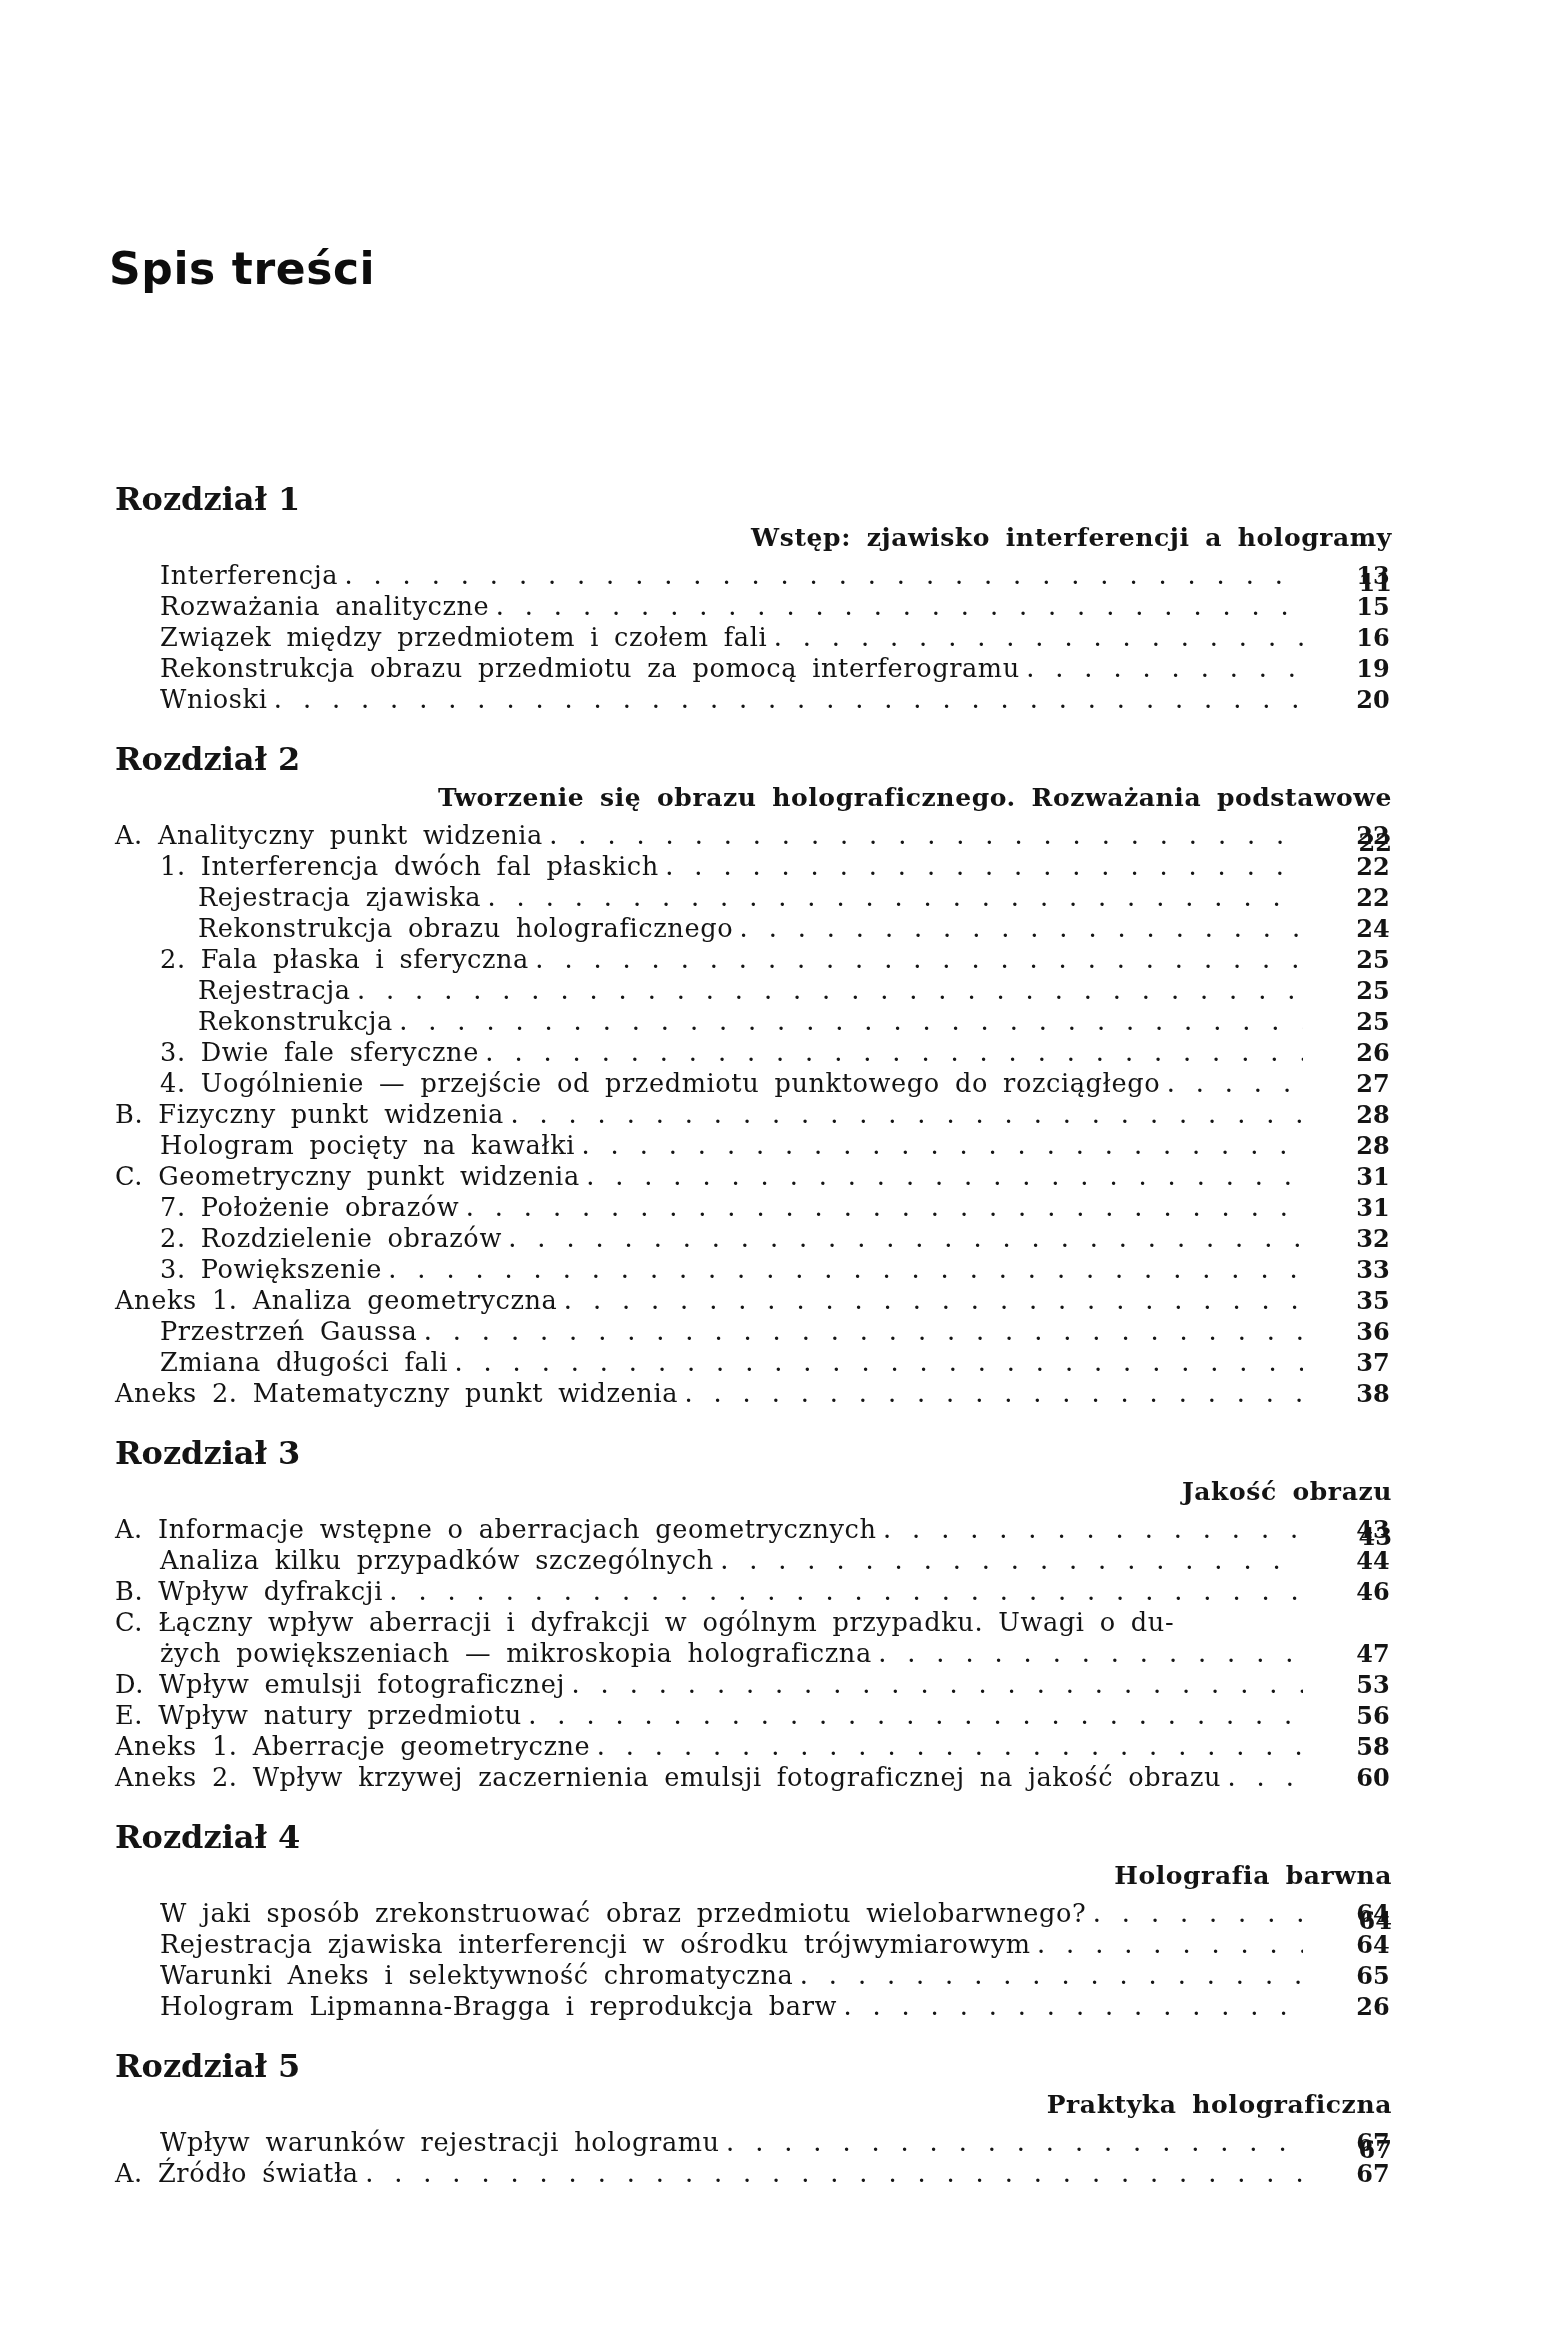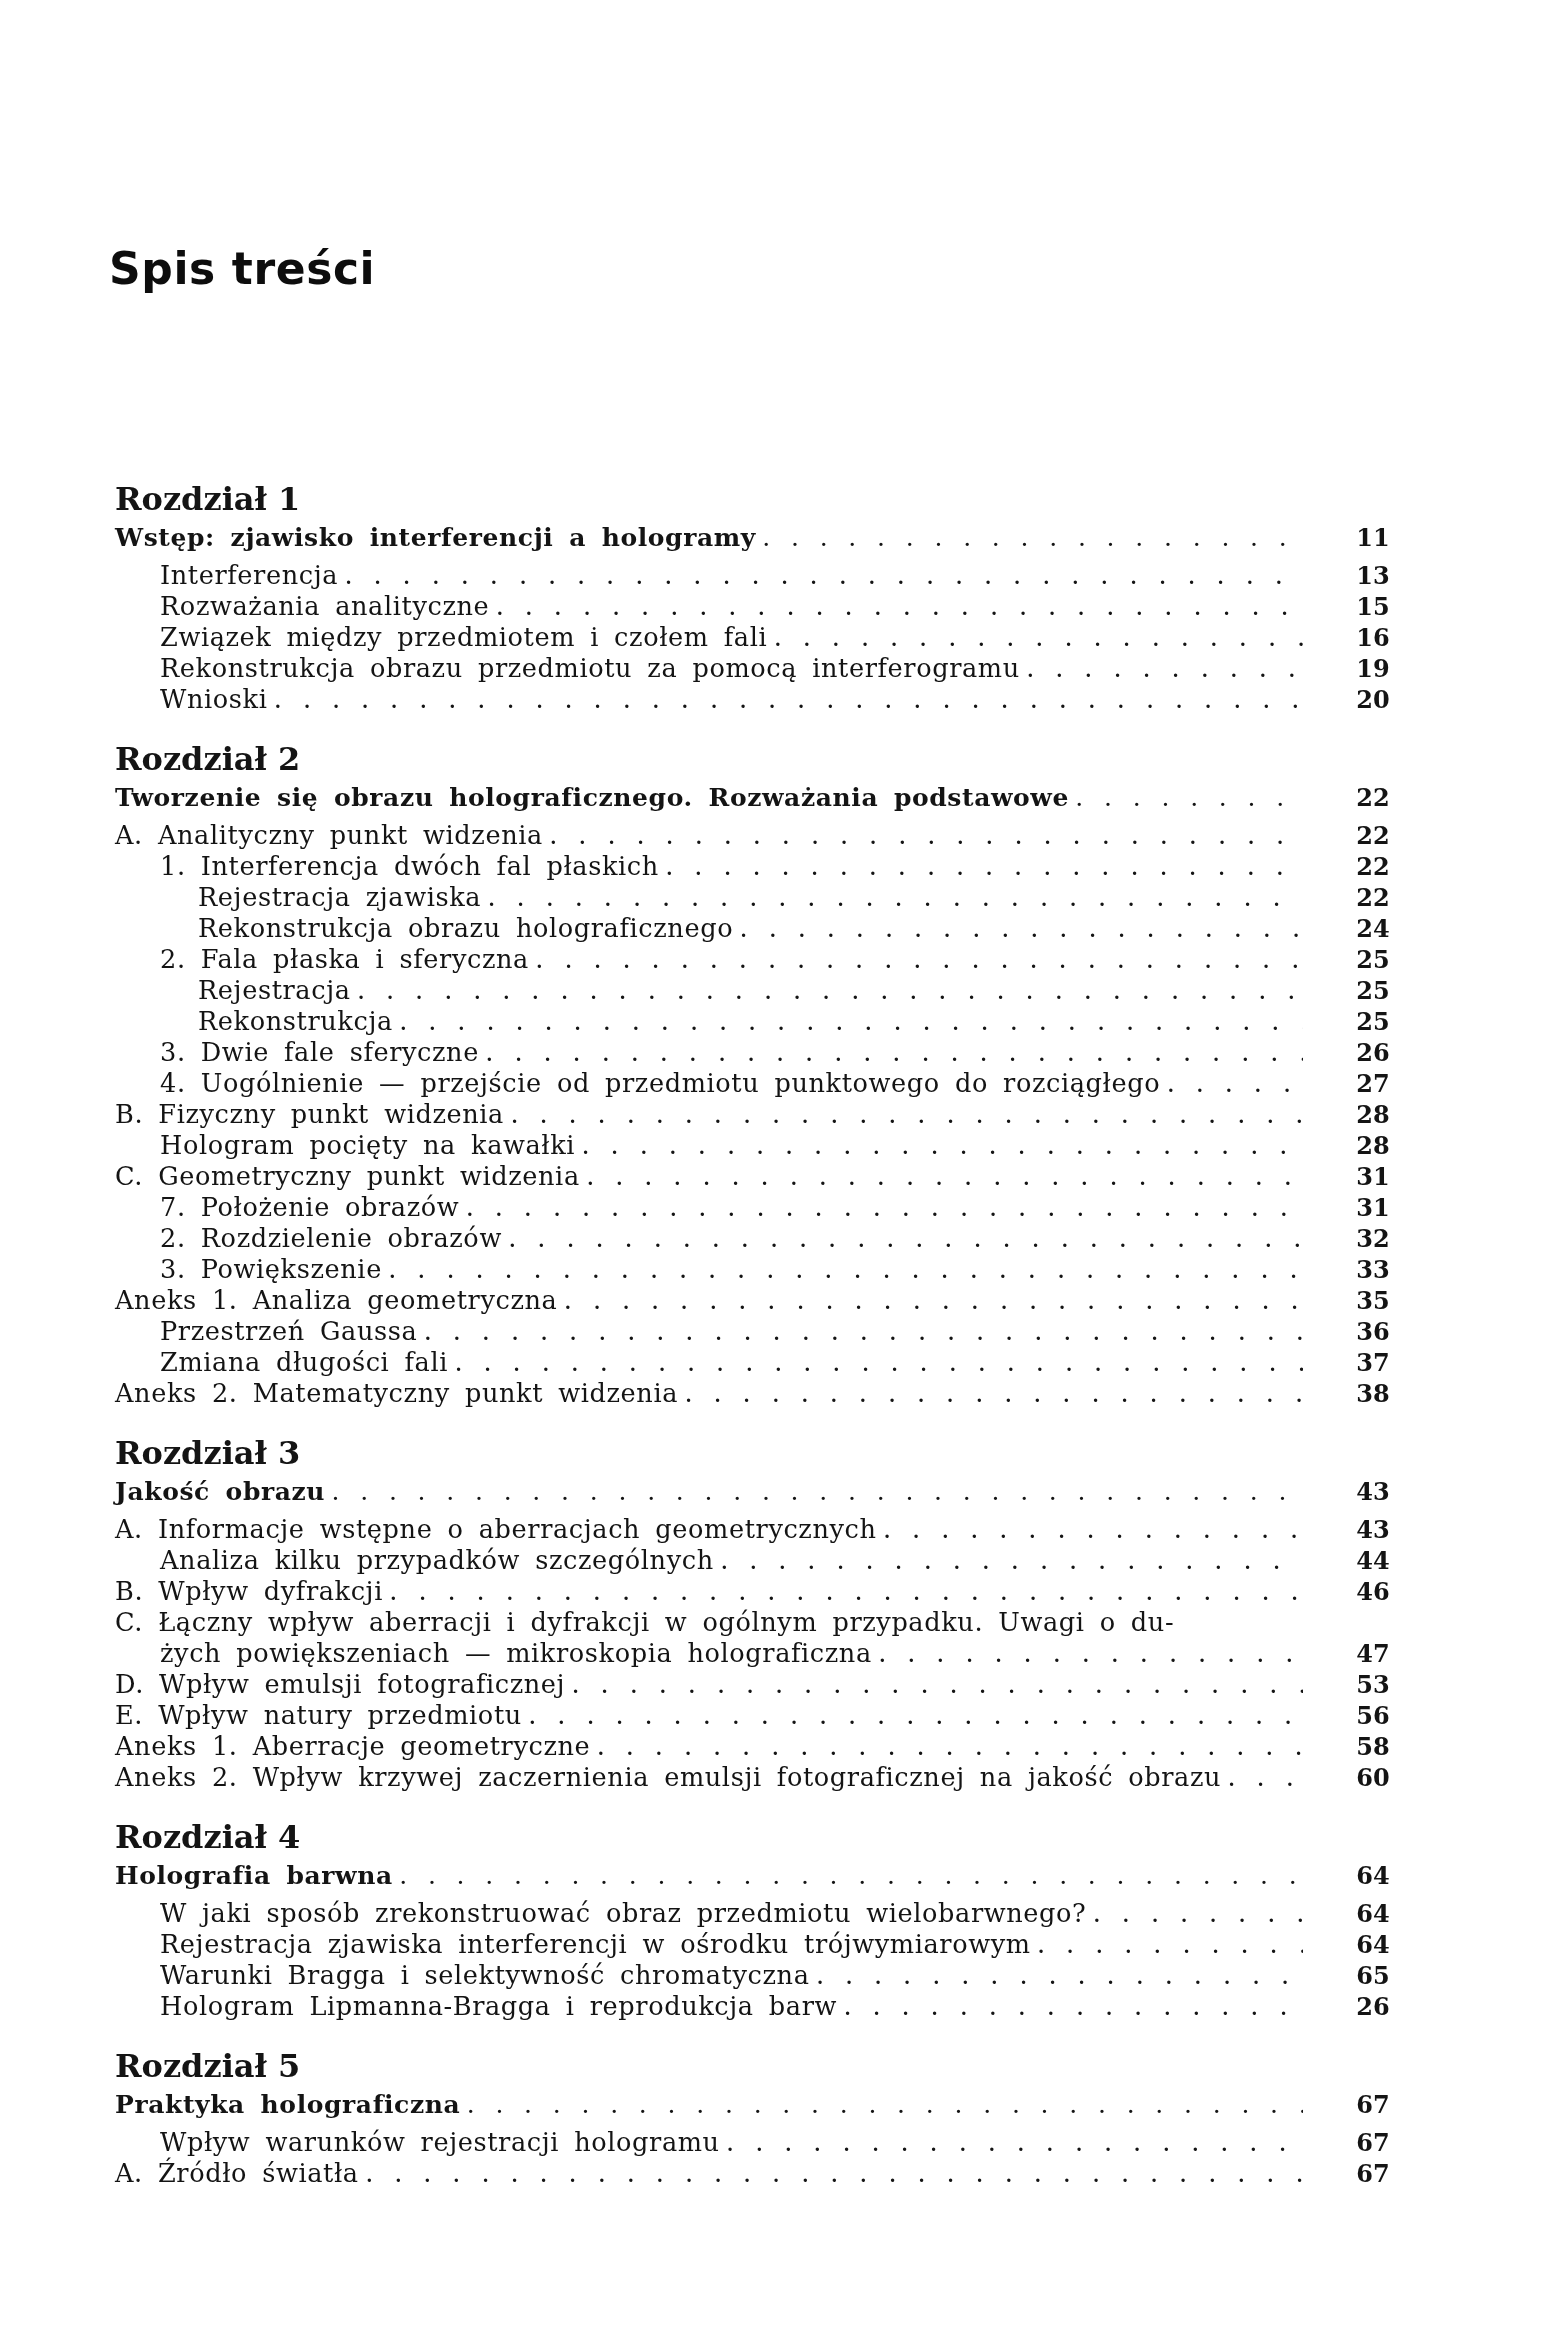--- a/index.html
+++ b/index.html
@@ -17,21 +17,21 @@
     font-family: "DejaVu Serif", serif; font-size: 25.6px; color: #141414;
   }
   .chapter { margin-bottom: 28px; }
   .chapter-label {
     font-weight: bold; font-size: 32px; height: 32px; line-height: 32px;
     letter-spacing: 0px;
   }
   .row {
     display: flex; align-items: flex-end; height: 31px; line-height: 31px; white-space: nowrap;
   }
-  .row.main { font-weight: bold; height: 45px; line-height: 45px; font-size: 25px; }
+  .row.main { font-weight: bold; height: 45px; line-height: 45px; font-size: 25px; flex-direction: column; }
   .row .txt { flex: 0 0 auto; letter-spacing: 0.6px; word-spacing: 6.4px; }
   .row .dots {
     flex: 1 1 auto; overflow: hidden; margin-left: 6.4px; margin-right: 51px;
     font-weight: normal; letter-spacing: 0;
     font-family: "DejaVu Serif", serif;
   }
   .row .dots::after {
     content: ". . . . . . . . . . . . . . . . . . . . . . . . . . . . . . . . . . . . . . . . . . . . . . . . . . . . . . . . . . . . . . . . . . . .";
     word-spacing: 12.8px;
   }
@@ -247,21 +247,21 @@
         <span class="txt">W jaki sposób zrekonstruować obraz przedmiotu wielobarwnego?</span>
         <span class="dots"></span>
         <span class="page">64</span>
       </div>
       <div class="row lvl1">
         <span class="txt">Rejestracja zjawiska interferencji w ośrodku trójwymiarowym</span>
         <span class="dots"></span>
         <span class="page">64</span>
       </div>
       <div class="row lvl1">
-        <span class="txt">Warunki Bragga i selektywność chromatyczna</span>
+        <span class="txt">Warunki Aneks i selektywność chromatyczna</span>
         <span class="dots"></span>
         <span class="page">65</span>
       </div>
       <div class="row lvl1">
         <span class="txt">Hologram Lipmanna-Bragga i reprodukcja barw</span>
         <span class="dots"></span>
         <span class="page">26</span>
       </div>
     </div>
     <div class="chapter">

